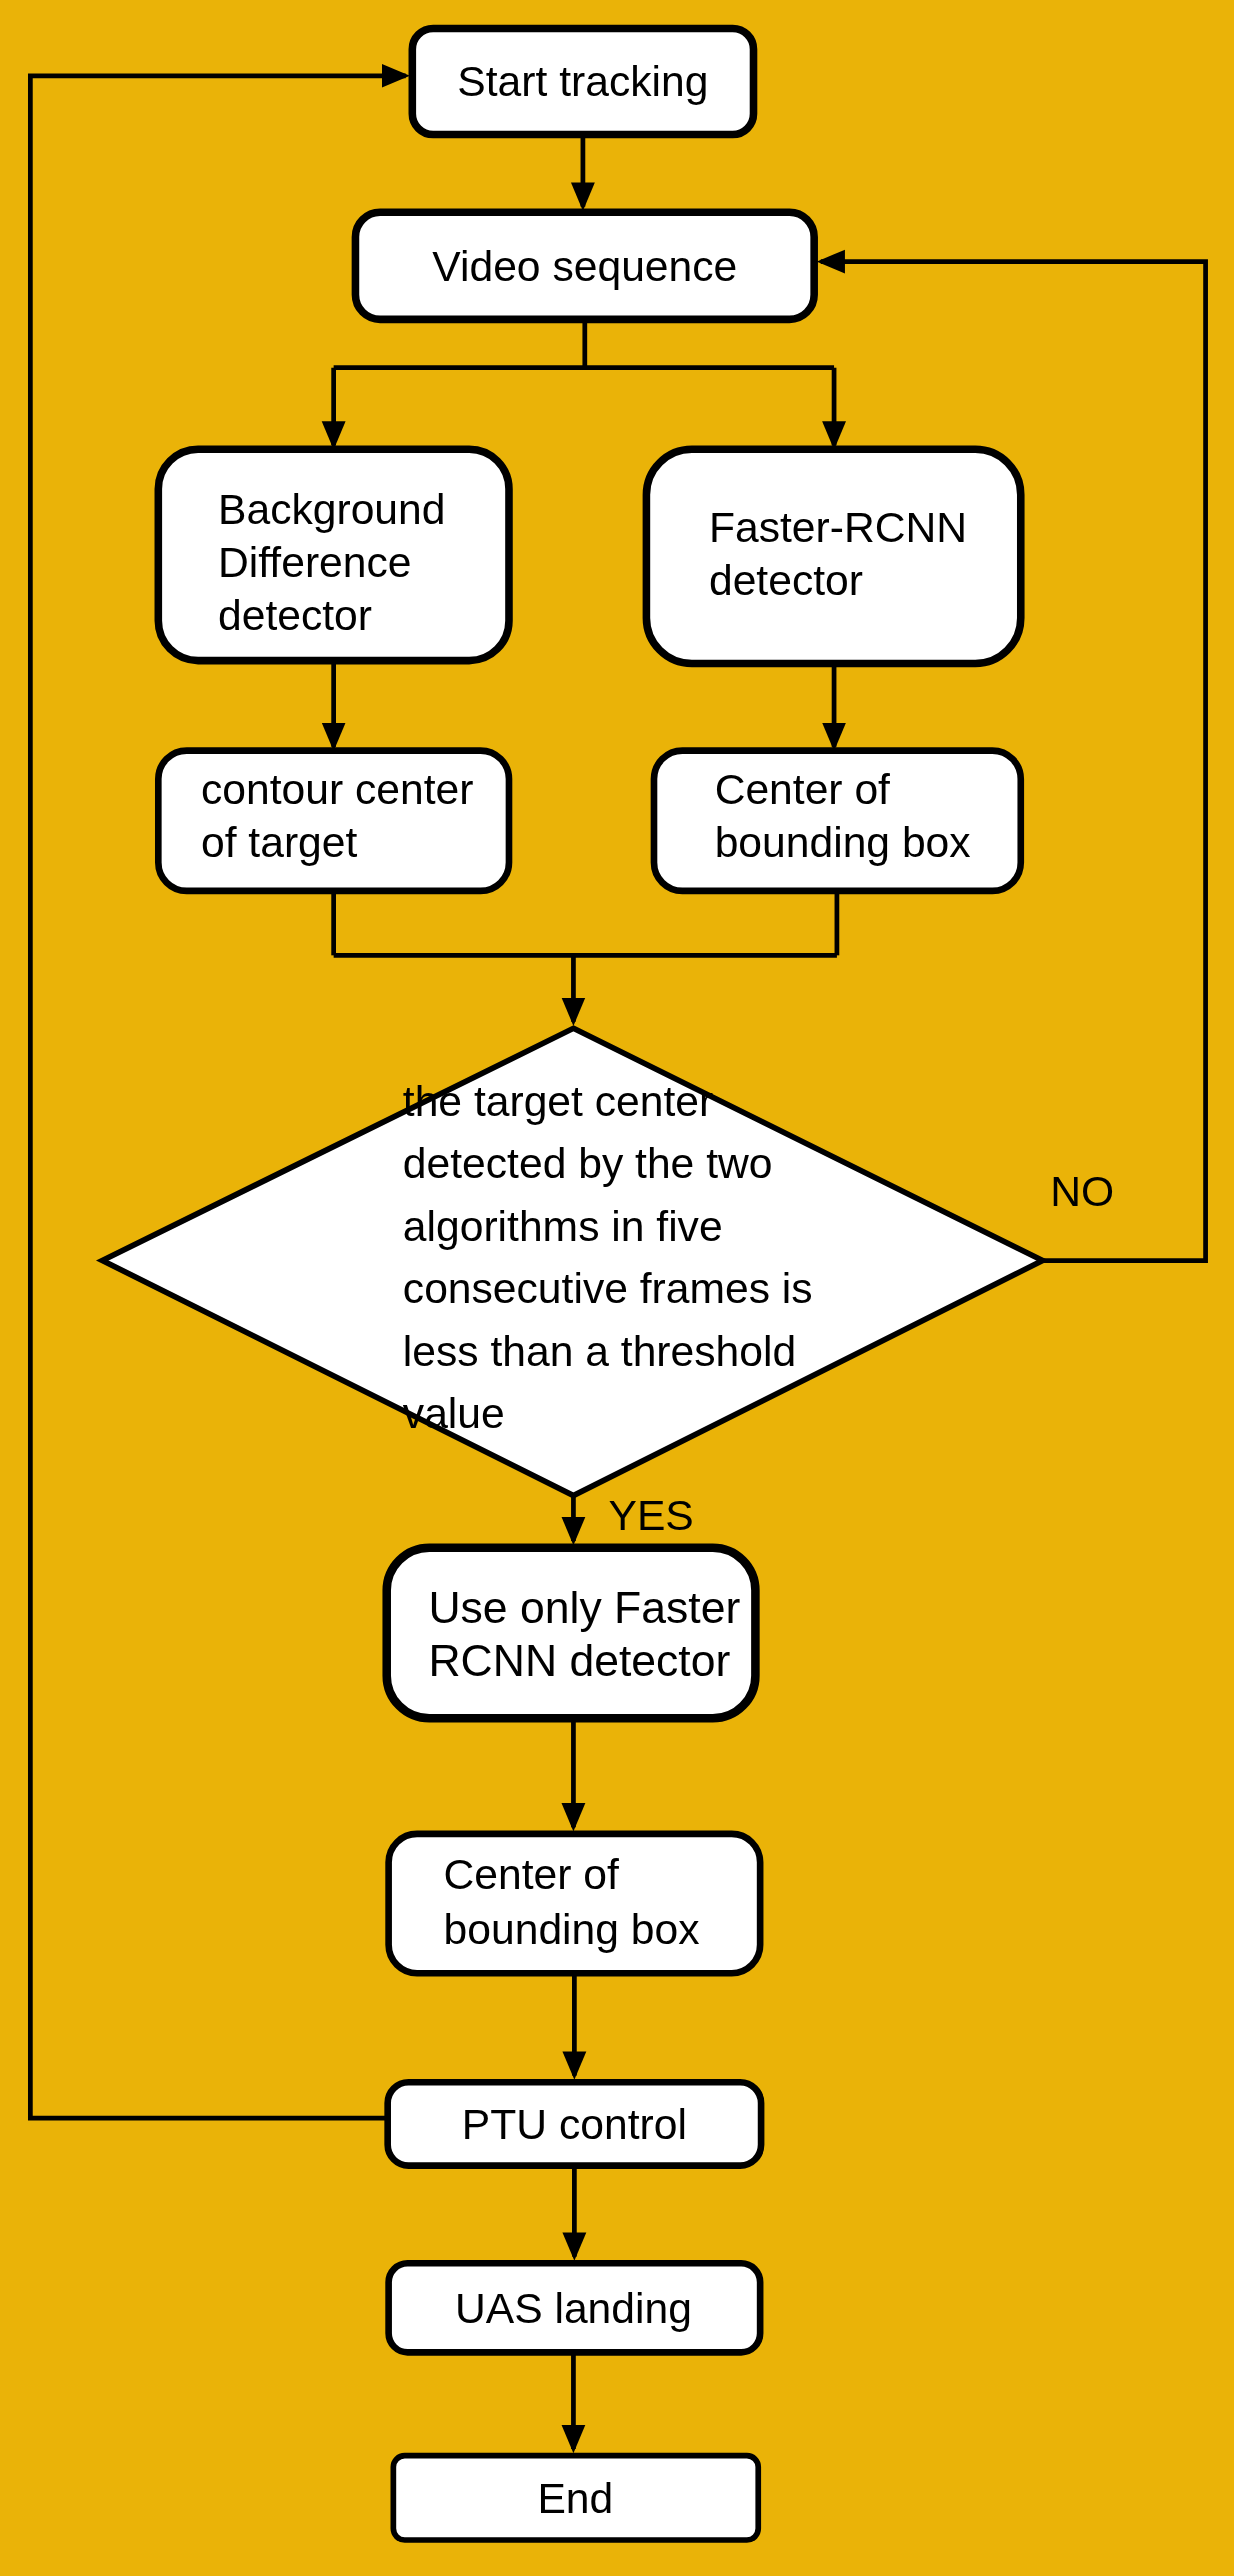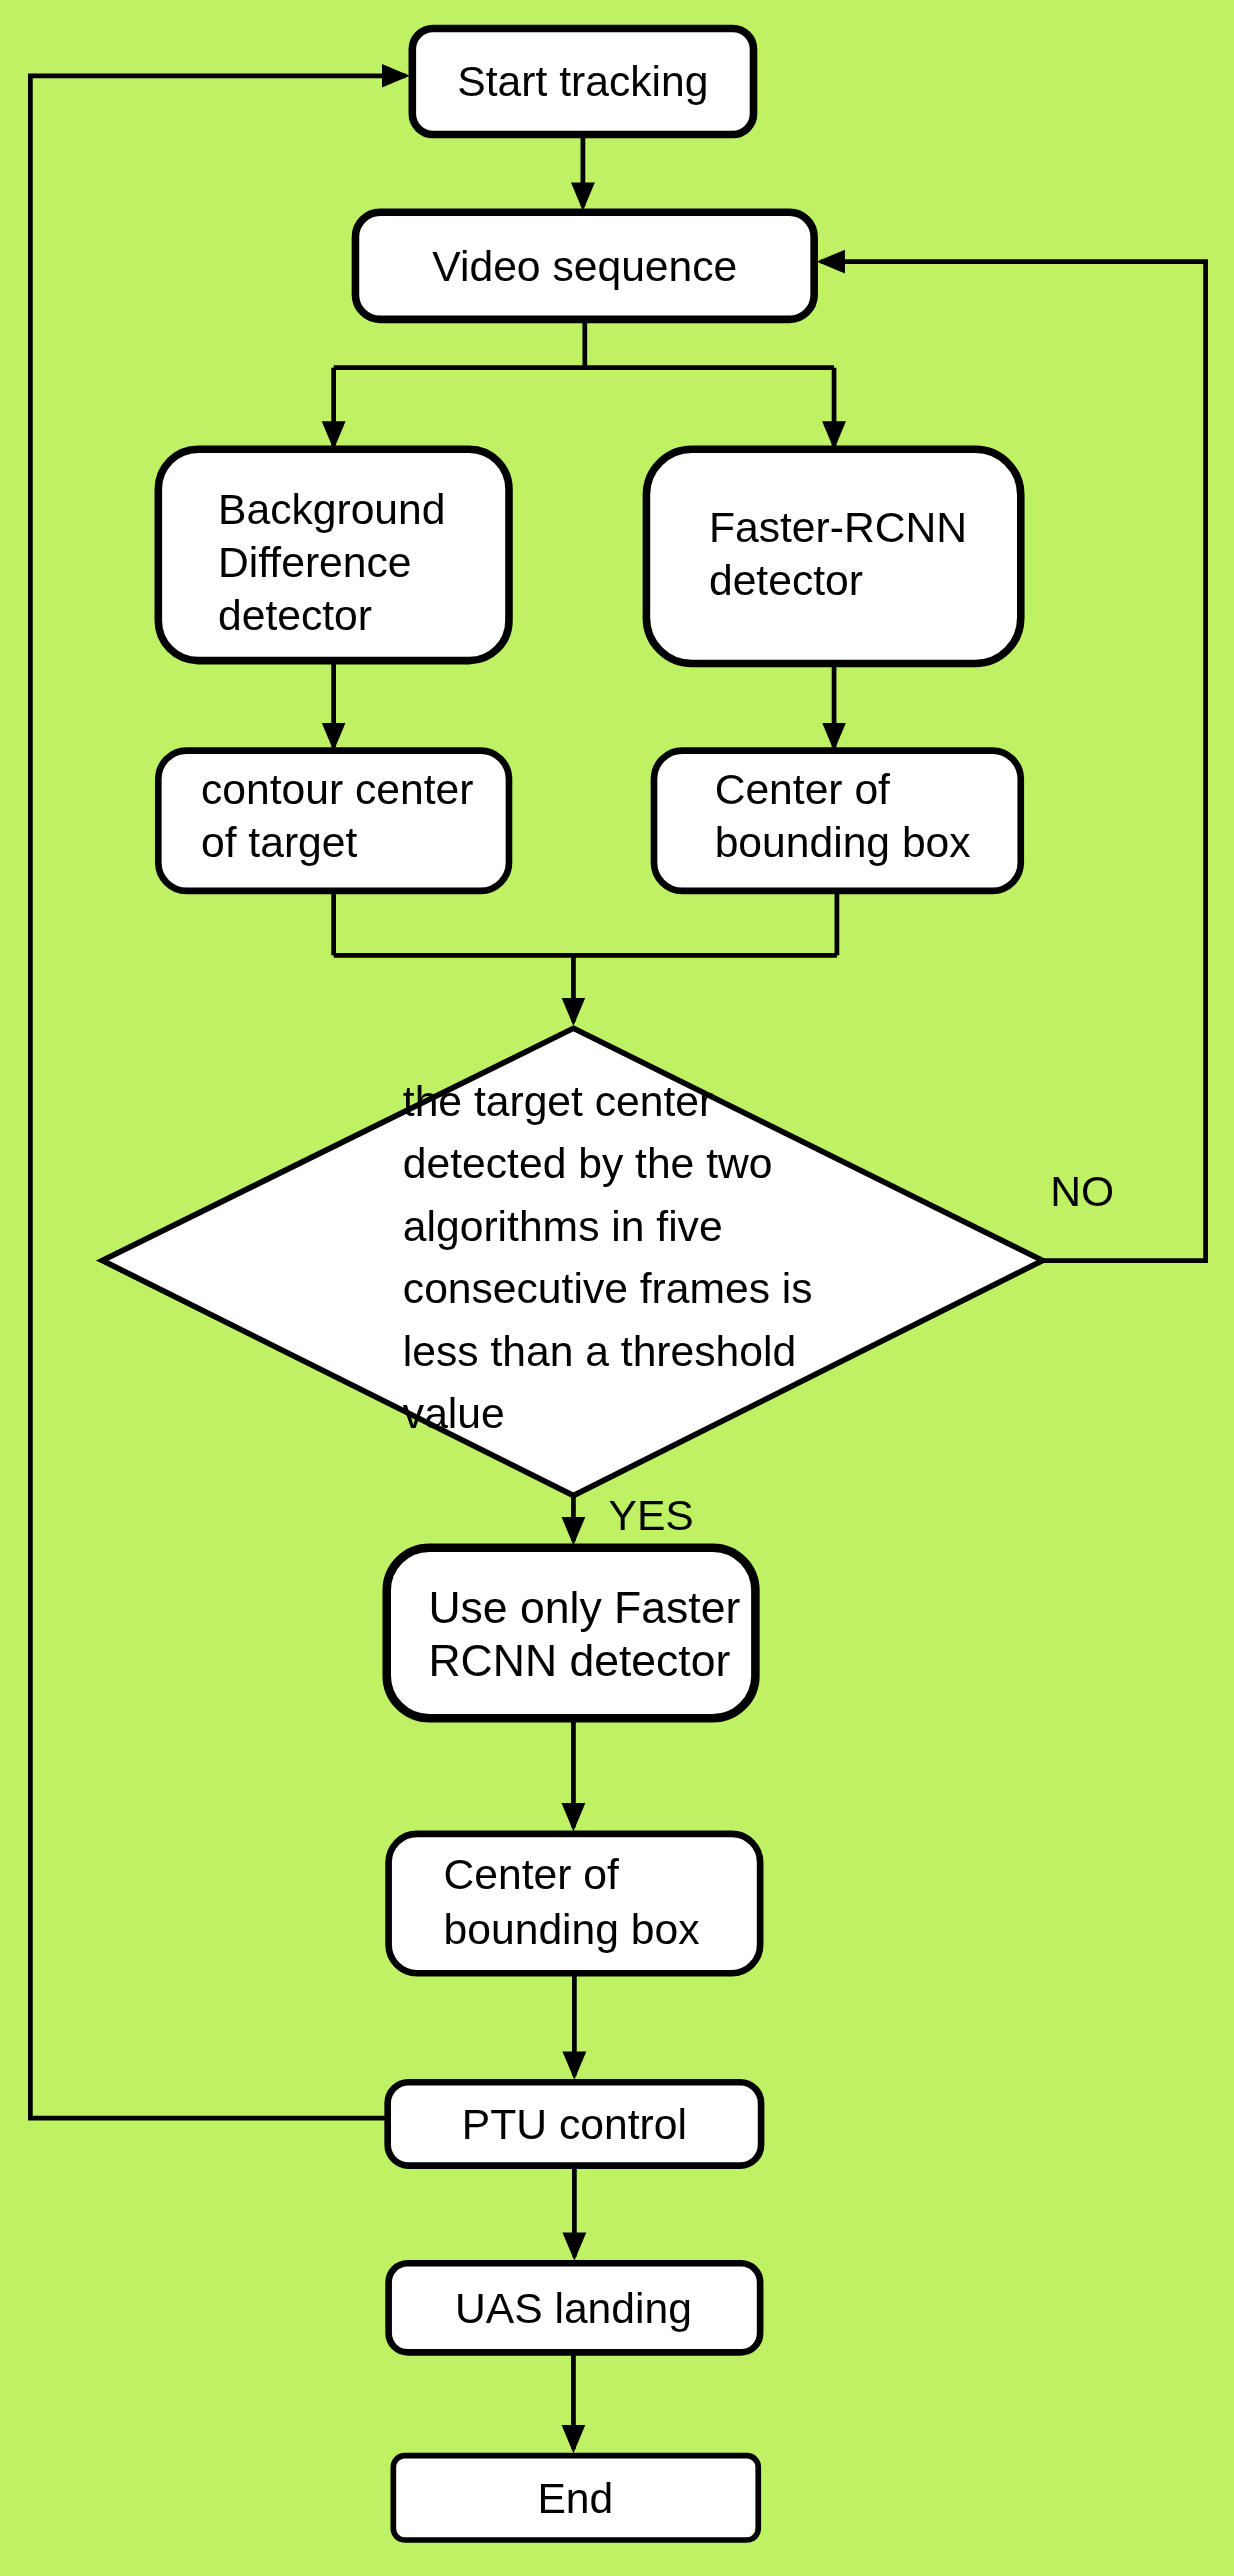--- a/index.html
+++ b/index.html
@@ -4,21 +4,21 @@
 <style>
   html, body {
     margin: 0;
     padding: 0;
     background: #ffffff;
   }
   .canvas-wrap {
     width: 1235px;
     height: 2576px;
     position: relative;
-    background: #bef264;
+    background: #eab308;
     overflow: hidden;
     text-align: right;
   }
   svg.flowchart {
     display: block;
     width: 1235px;
     height: 2576px;
     font-family: "Liberation Sans", sans-serif;
   }
   .node-box {

